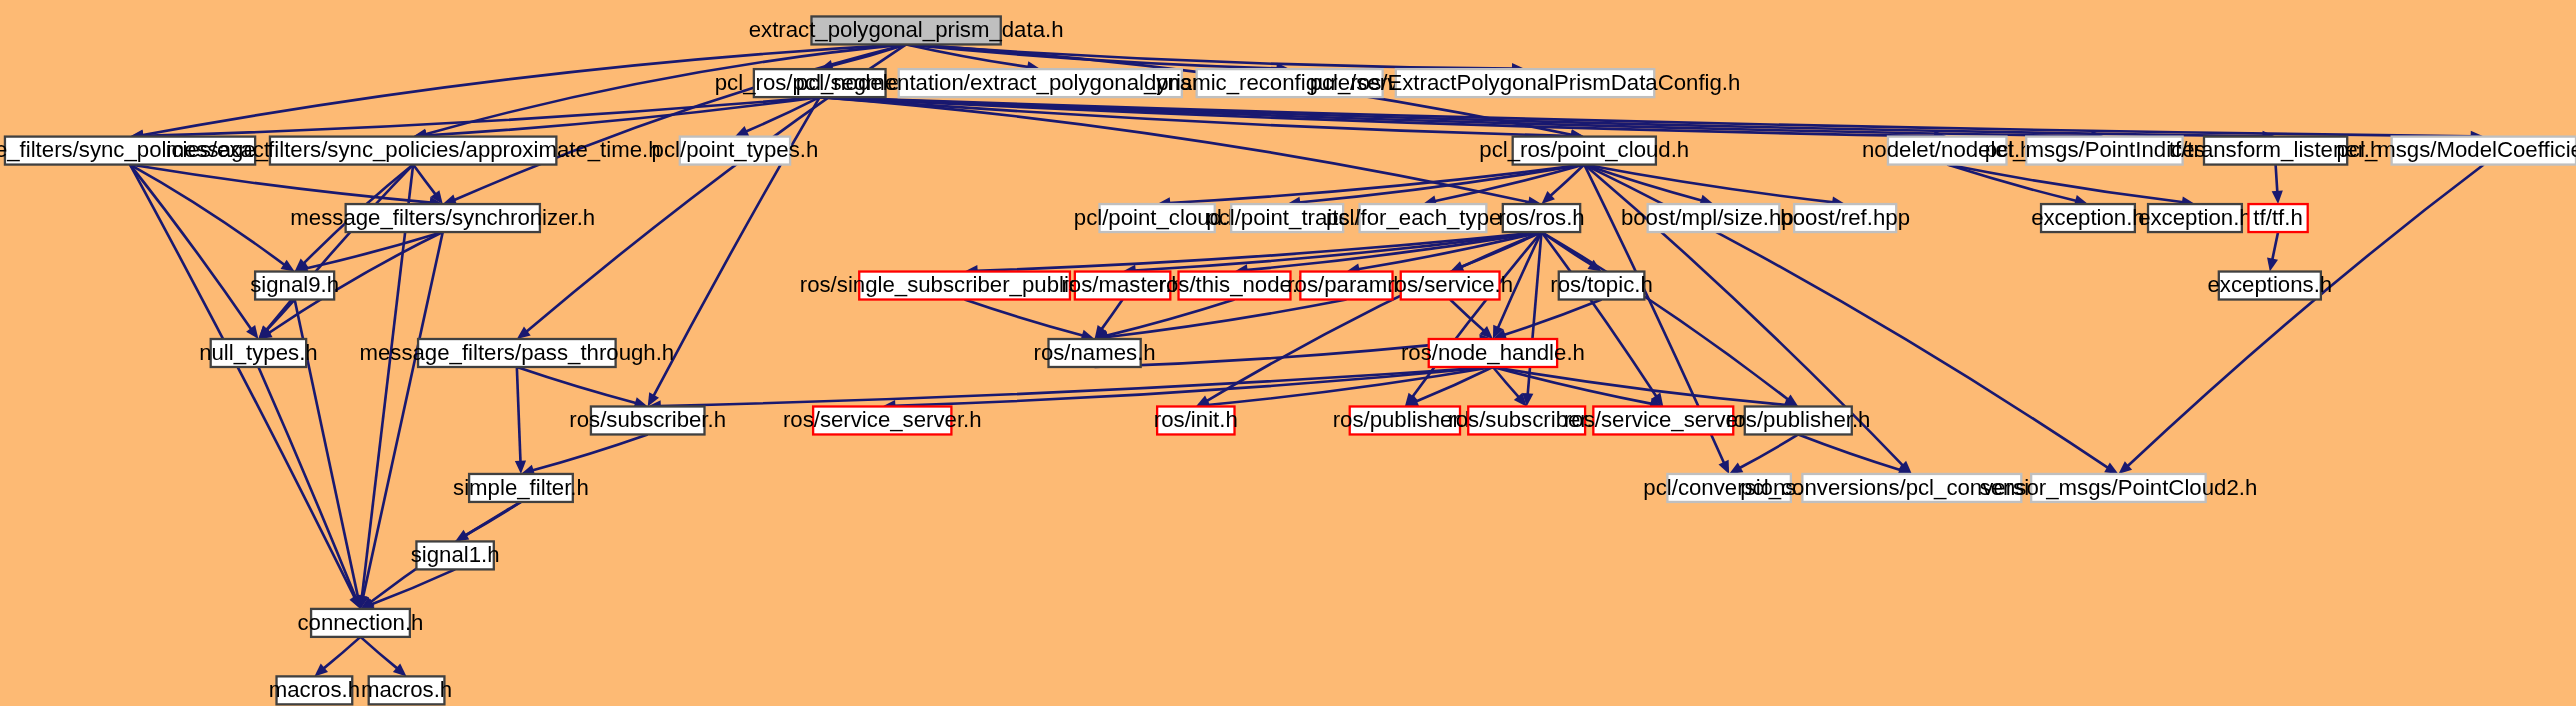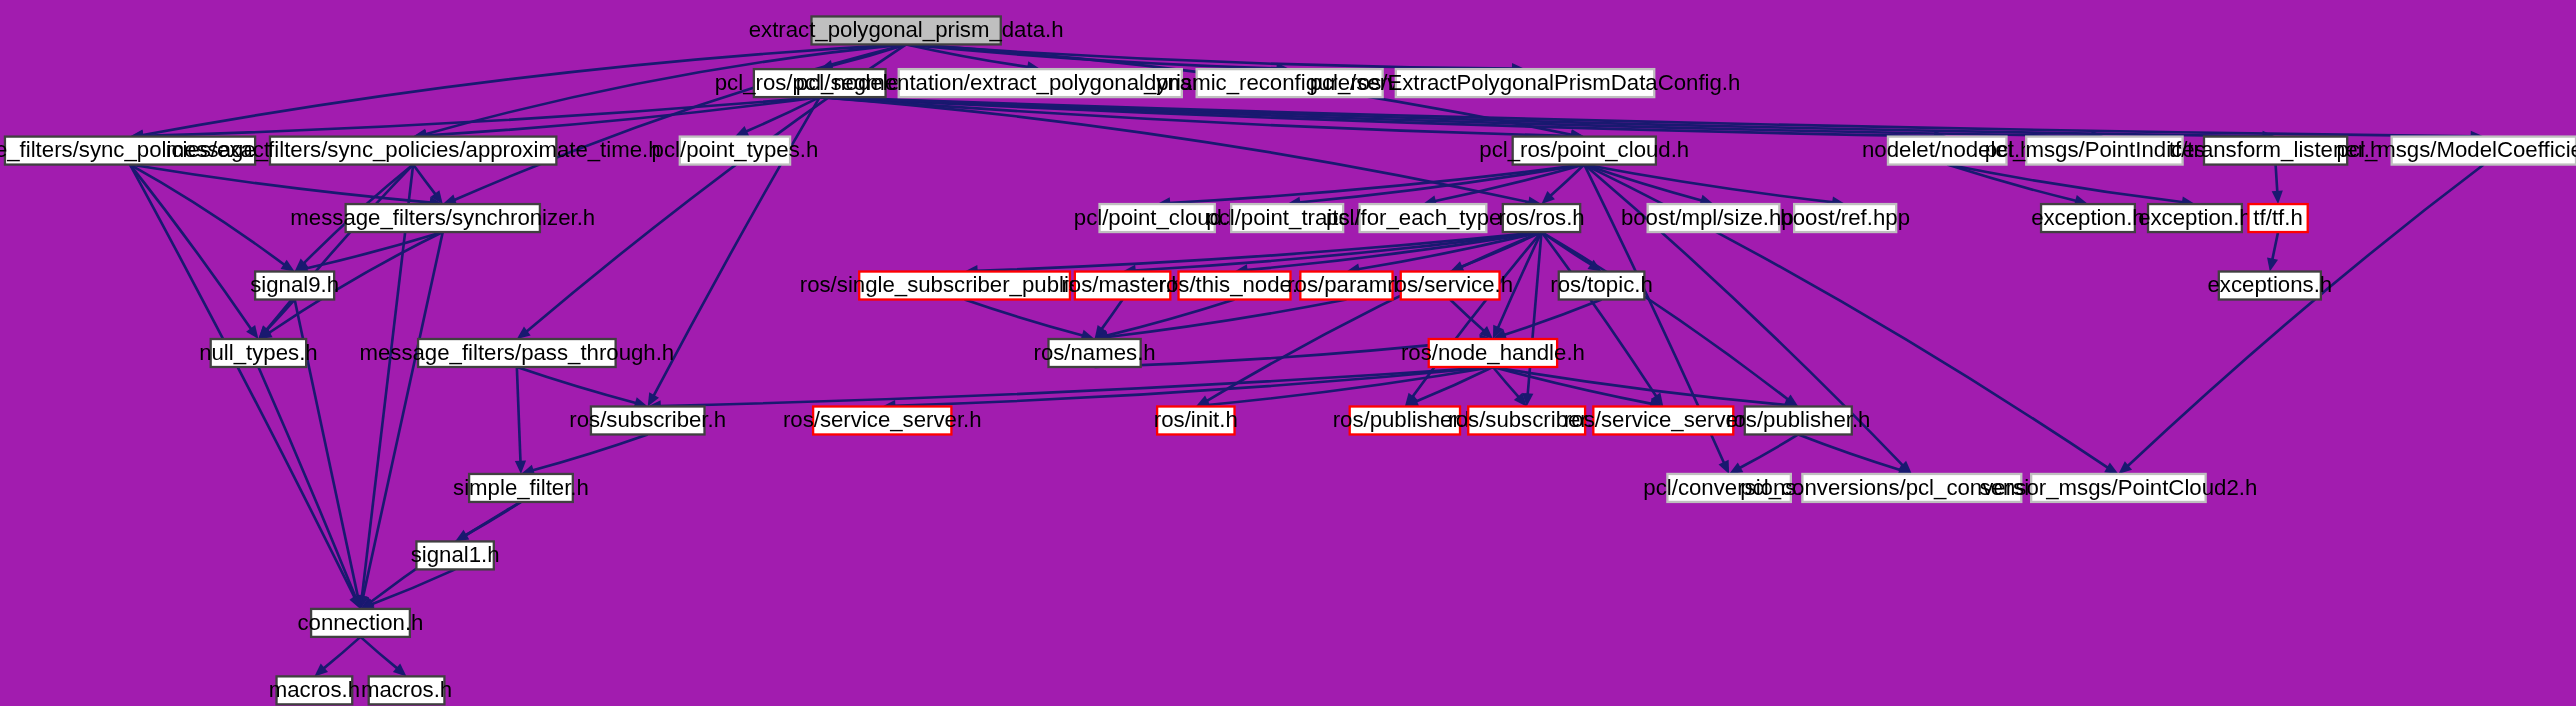--- a/index.html
+++ b/index.html
@@ -1,17 +1,17 @@
 <!DOCTYPE html>
 <html style="font-size:14.4px"><head>
 <meta charset="utf-8">
 <style>
   html,body{margin:0;padding:0;background:#ffffff;}
   body{font-family:"Liberation Sans",sans-serif;}
-  #graph-wrap{position:relative;width:2576px;height:706px;overflow:hidden;background:#a21caf;}
+  #graph-wrap{position:relative;width:2576px;height:706px;overflow:hidden;background:#fdba74;}
   svg#graph{display:block;width:2576px;height:706px;}
   .edge{fill:none;stroke:#191970;stroke-width:1.6px;}
   .arrowhead{fill:#191970;stroke:none;}
   .node rect{stroke-width:1.4px;}
   .node text{font-family:"Liberation Sans",sans-serif;font-size:13.5px;fill:#000000;dominant-baseline:middle;text-anchor:middle;}
 </style>
 </head>
 <body>
 
 <div id="graph-wrap">

